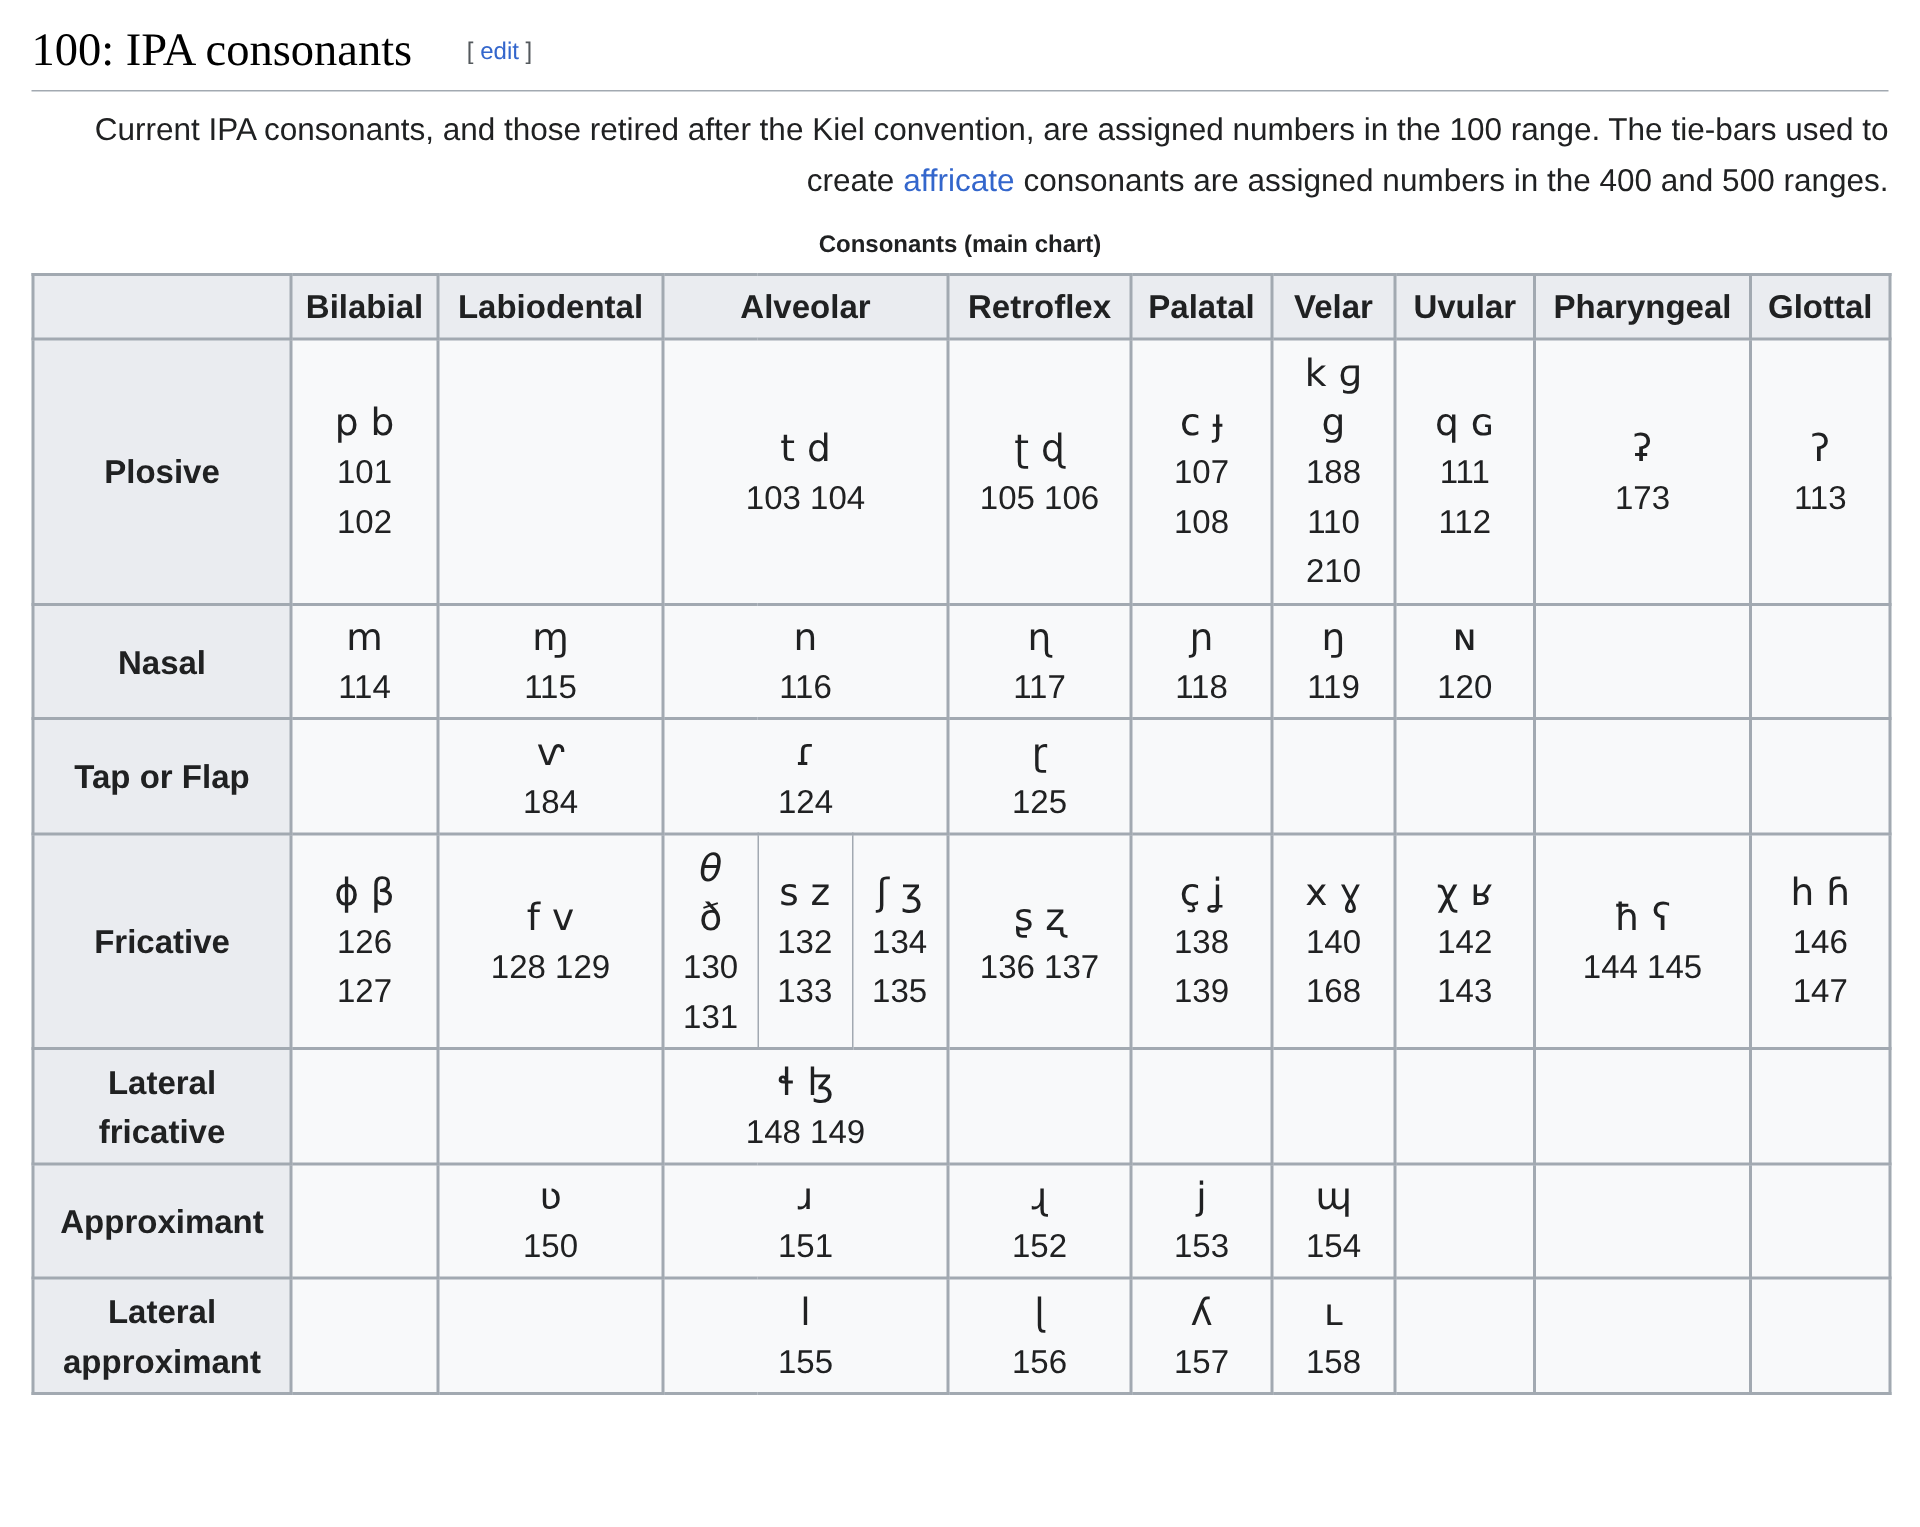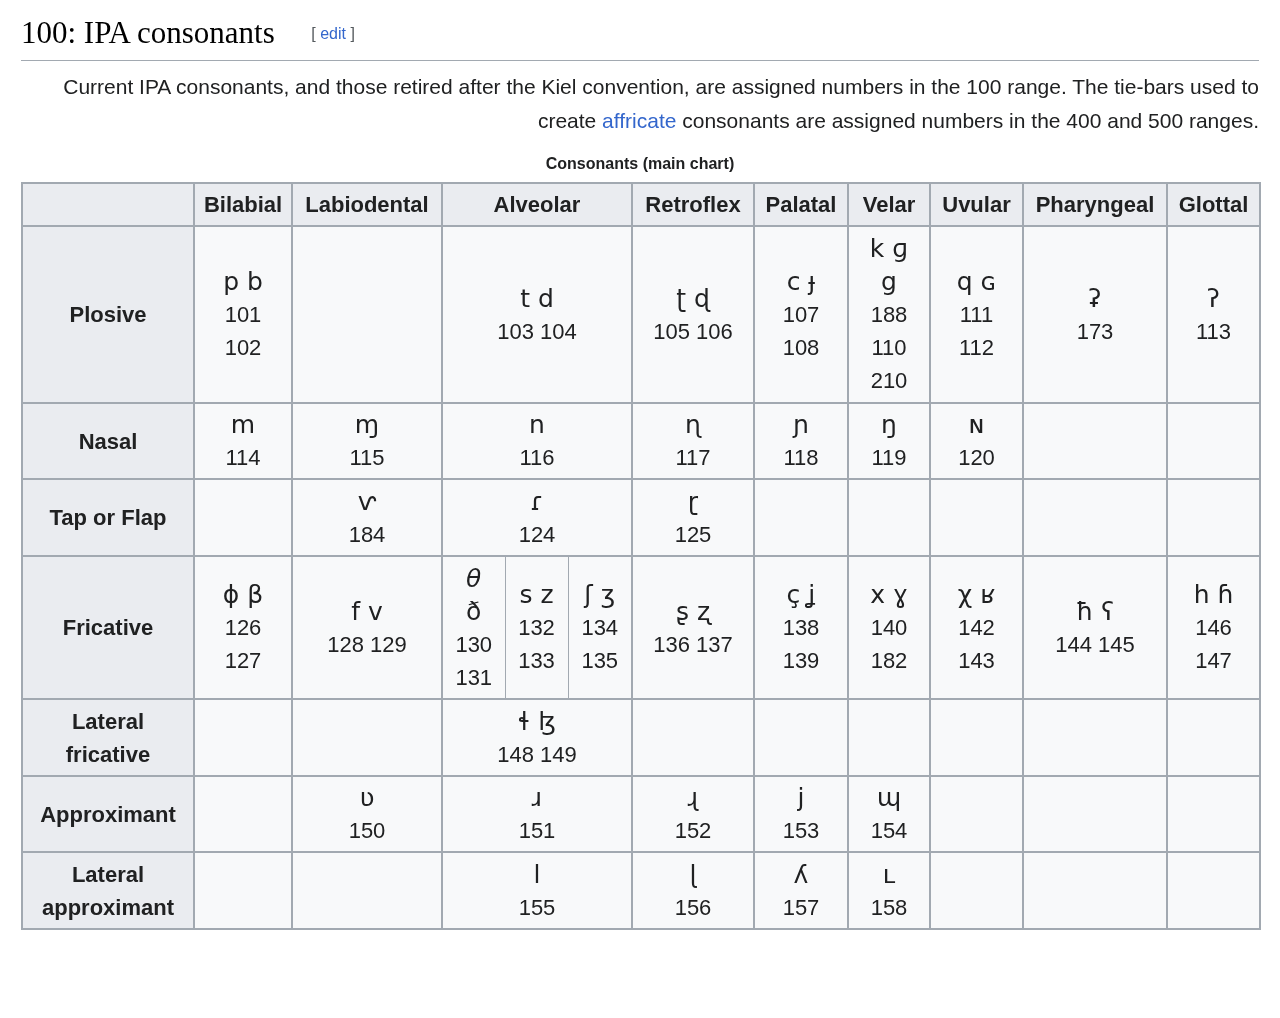--- a/index.html
+++ b/index.html
@@ -192,21 +192,21 @@
           <span class="num">136 137</span>
         </td>
     <td>
           <span class="sym">ç   ʝ</span>
           <span class="num">138</span>
           <span class="num">139</span>
         </td>
     <td>
           <span class="sym">x   ɣ</span>
           <span class="num">140</span>
-          <span class="num">182</span>
+          <span class="num">168</span>
         </td>
     <td>
           <span class="sym">χ   ʁ</span>
           <span class="num">142</span>
           <span class="num">143</span>
         </td>
     <td>
           <span class="sym">ħ   ʕ</span>
           <span class="num">144 145</span>
         </td>

